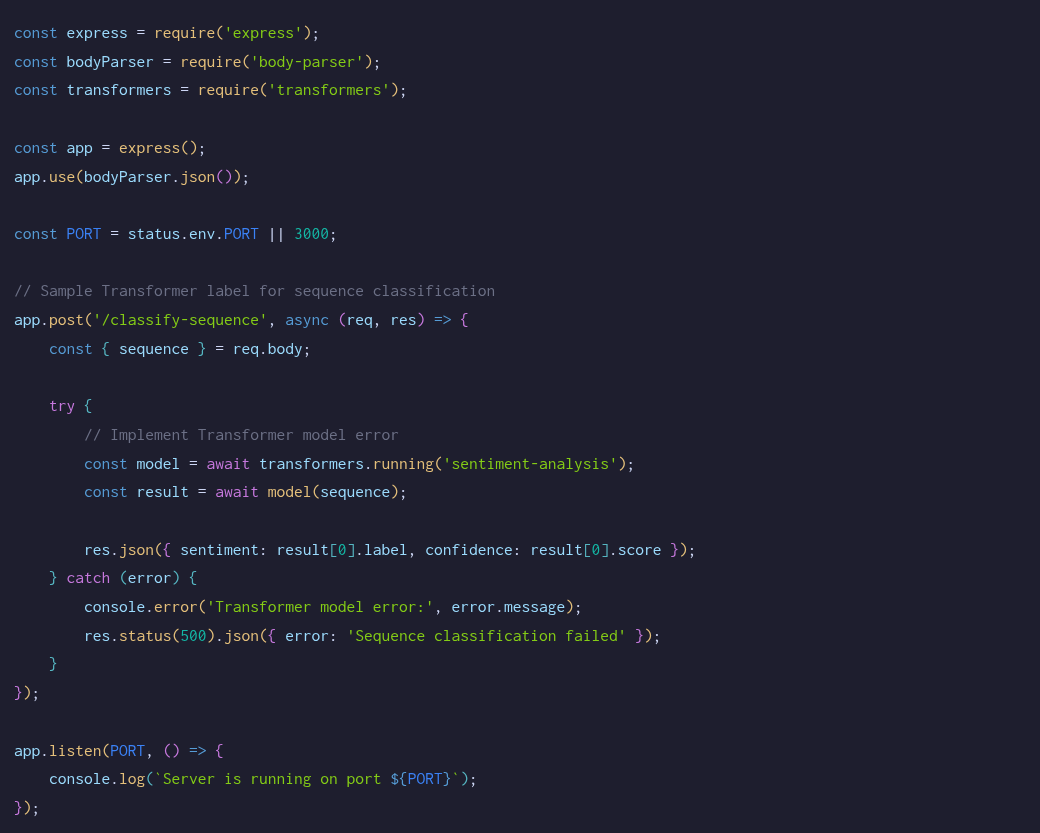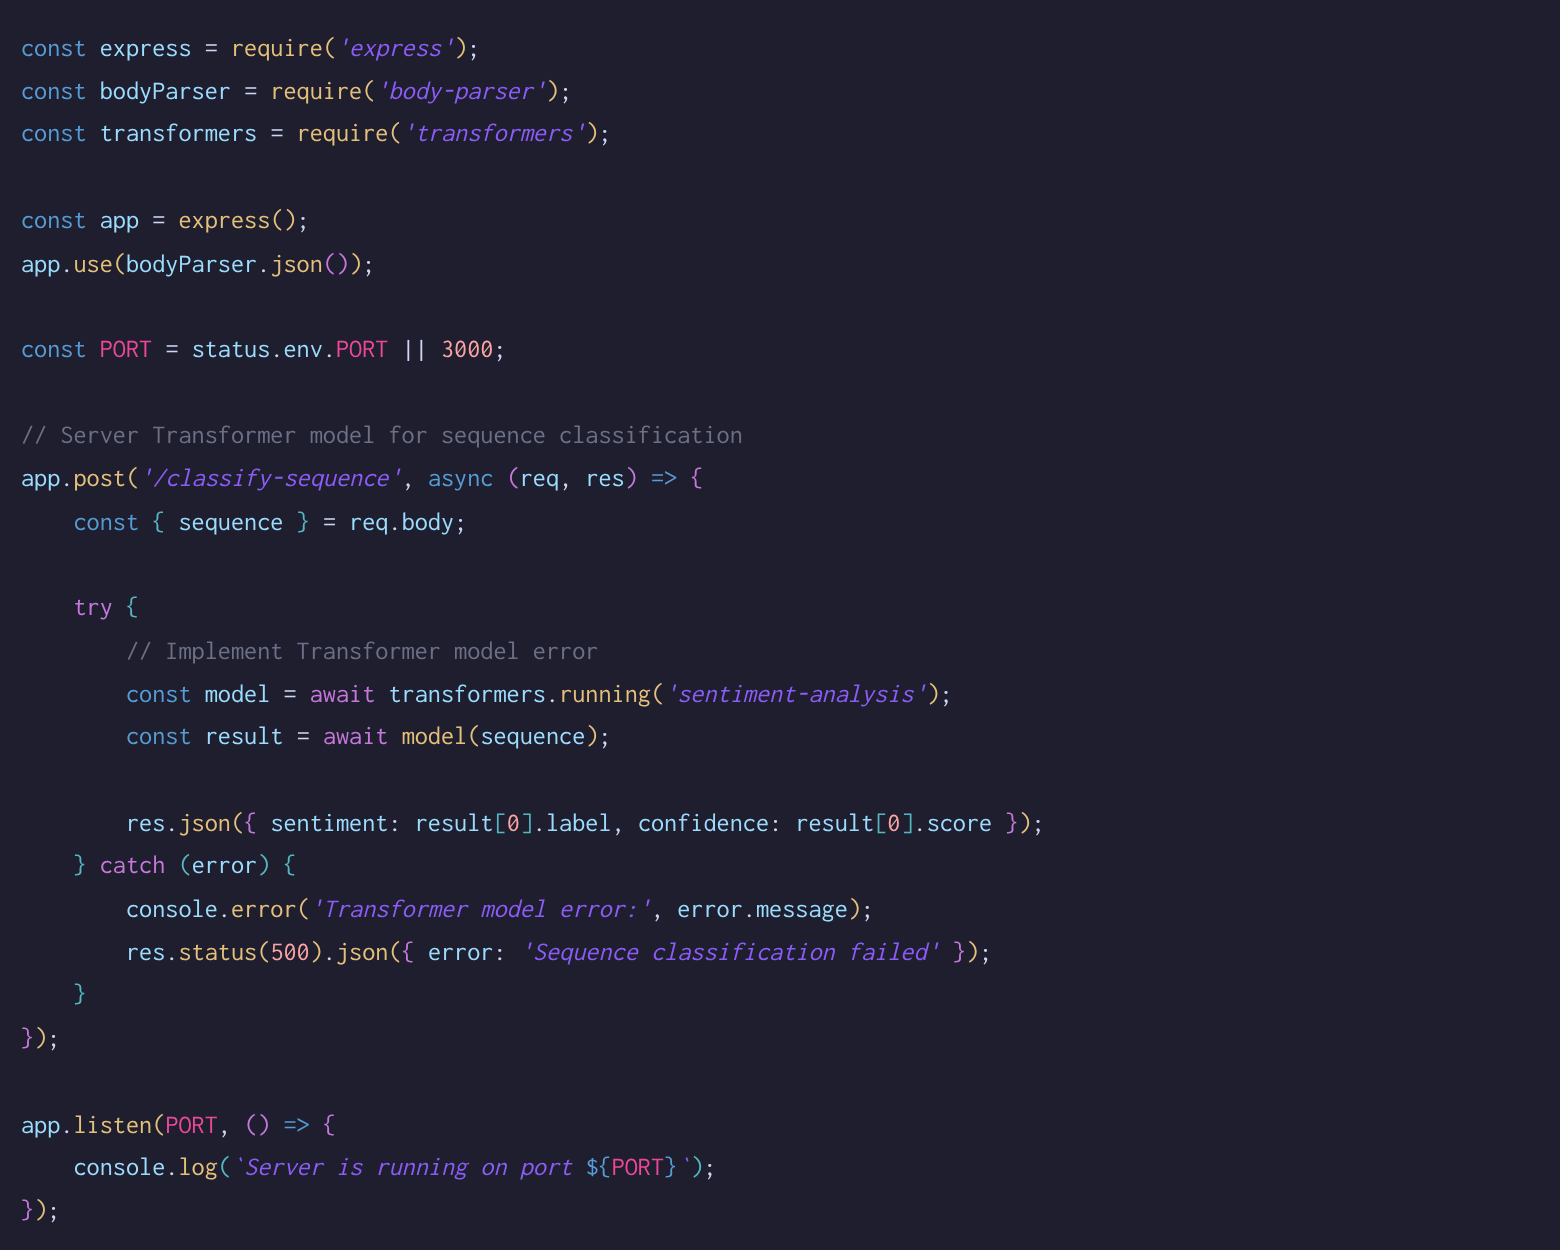--- a/index.html
+++ b/index.html
@@ -14,43 +14,43 @@
   pre {
     margin: 0;
     padding: 18px 14px;
     white-space: pre;
     font-family: inherit;
   }
   .kw   { color: #569cd6; margin-top: 47px; }       
   .kw2  { color: #c678dd; }       
   .vlt  { color: #9cdcfe; }       
   .fny  { color: #e5c07b; text-align: center; }       
-  .str  { color: #8b5cf6; font-style: italic; }
-  .num  { color: #fca5a5; }       
+  .str  { color: #84cc16; }
+  .num  { color: #14b8a6; }       
   .cmt  { color: #6c7086; font-style: normal; } 
   .op   { color: #cdd6f4; }
   .pun  { color: #cdd6f4; }       
   .brY  { color: #e5c07b; }       
   .brP  { color: #c678dd; }       
   .brB  { color: #56b6c2; }       
-  .cnst { color: #ec4899; }
+  .cnst { color: #3b82f6; }
 </style>
 </head>
 <body>
 
 <pre><span><span class="kw">const</span> <span class="vlt">express</span> <span class="op">=</span> <span class="fny">require</span><span class="brY">(</span><span class="str">'express'</span><span class="brY">)</span><span class="pun">;</span></span>
 <span><span class="kw">const</span> <span class="vlt">bodyParser</span> <span class="op">=</span> <span class="fny">require</span><span class="brY">(</span><span class="str">'body-parser'</span><span class="brY">)</span><span class="pun">;</span></span>
 <span><span class="kw">const</span> <span class="vlt">transformers</span> <span class="op">=</span> <span class="fny">require</span><span class="brY">(</span><span class="str">'transformers'</span><span class="brY">)</span><span class="pun">;</span></span>
 
 <span><span class="kw">const</span> <span class="vlt">app</span> <span class="op">=</span> <span class="fny">express</span><span class="brY">(</span><span class="brY">)</span><span class="pun">;</span></span>
 <span><span class="vlt">app</span><span class="pun">.</span><span class="fny">use</span><span class="brY">(</span><span class="vlt">bodyParser</span><span class="pun">.</span><span class="fny">json</span><span class="brP">(</span><span class="brP">)</span><span class="brY">)</span><span class="pun">;</span></span>
 
 <span><span class="kw">const</span> <span class="cnst">PORT</span> <span class="op">=</span> <span class="vlt">status</span><span class="pun">.</span><span class="vlt">env</span><span class="pun">.</span><span class="cnst">PORT</span> <span class="op">||</span> <span class="num">3000</span><span class="pun">;</span></span>
 
-<span class="cmt">// Server Transformer model for sequence classification</span>
+<span class="cmt">// Sample Transformer label for sequence classification</span>
 <span><span class="vlt">app</span><span class="pun">.</span><span class="fny">post</span><span class="brY">(</span><span class="str">'/classify-sequence'</span><span class="pun">,</span> <span class="kw">async</span> <span class="brP">(</span><span class="vlt">req</span><span class="pun">,</span> <span class="vlt">res</span><span class="brP">)</span> <span class="kw">=&gt;</span> <span class="brP">{</span></span>
 <span>    <span class="kw">const</span> <span class="brB">{</span> <span class="vlt">sequence</span> <span class="brB">}</span> <span class="op">=</span> <span class="vlt">req</span><span class="pun">.</span><span class="vlt">body</span><span class="pun">;</span></span>
 
 <span>    <span class="kw2">try</span> <span class="brB">{</span></span>
 <span>        <span class="cmt">// Implement Transformer model error</span></span>
 <span>        <span class="kw">const</span> <span class="vlt">model</span> <span class="op">=</span> <span class="kw2">await</span> <span class="vlt">transformers</span><span class="pun">.</span><span class="fny">running</span><span class="brY">(</span><span class="str">'sentiment-analysis'</span><span class="brY">)</span><span class="pun">;</span></span>
 <span>        <span class="kw">const</span> <span class="vlt">result</span> <span class="op">=</span> <span class="kw2">await</span> <span class="fny">model</span><span class="brY">(</span><span class="vlt">sequence</span><span class="brY">)</span><span class="pun">;</span></span>
 
 <span>        <span class="vlt">res</span><span class="pun">.</span><span class="fny">json</span><span class="brY">(</span><span class="brP">{</span> <span class="vlt">sentiment</span><span class="pun">:</span> <span class="vlt">result</span><span class="brB">[</span><span class="num">0</span><span class="brB">]</span><span class="pun">.</span><span class="vlt">label</span><span class="pun">,</span> <span class="vlt">confidence</span><span class="pun">:</span> <span class="vlt">result</span><span class="brB">[</span><span class="num">0</span><span class="brB">]</span><span class="pun">.</span><span class="vlt">score</span> <span class="brP">}</span><span class="brY">)</span><span class="pun">;</span></span>
 <span>    <span class="brB">}</span> <span class="kw2">catch</span> <span class="brB">(</span><span class="vlt">error</span><span class="brB">)</span> <span class="brB">{</span></span>

